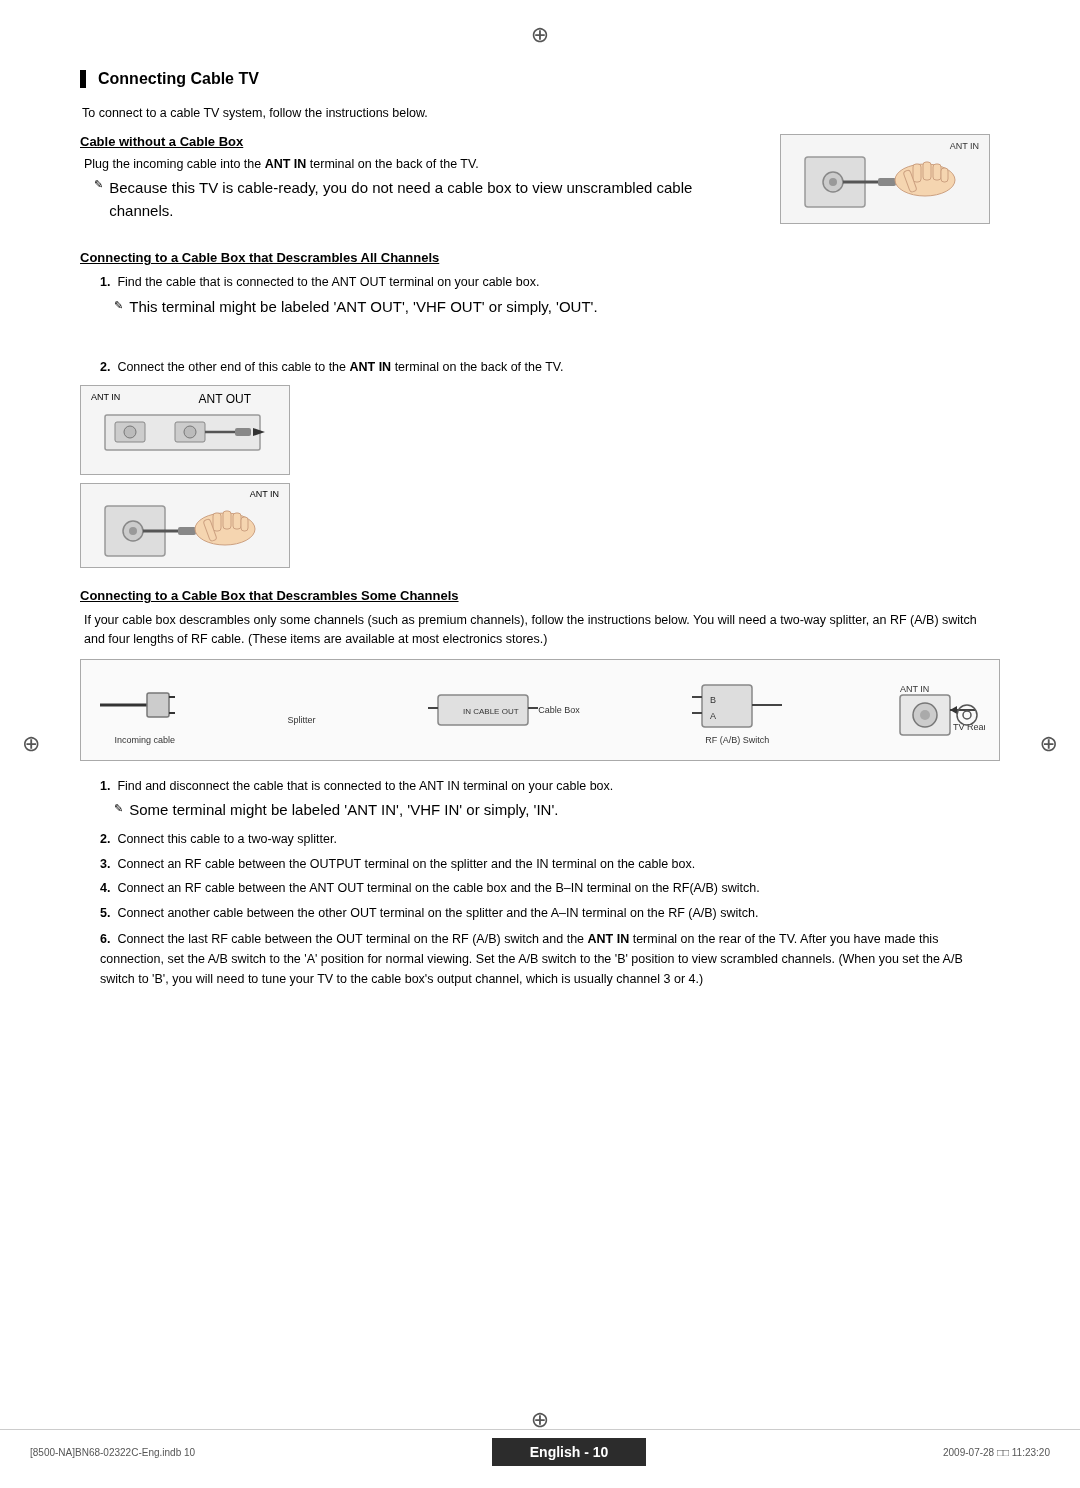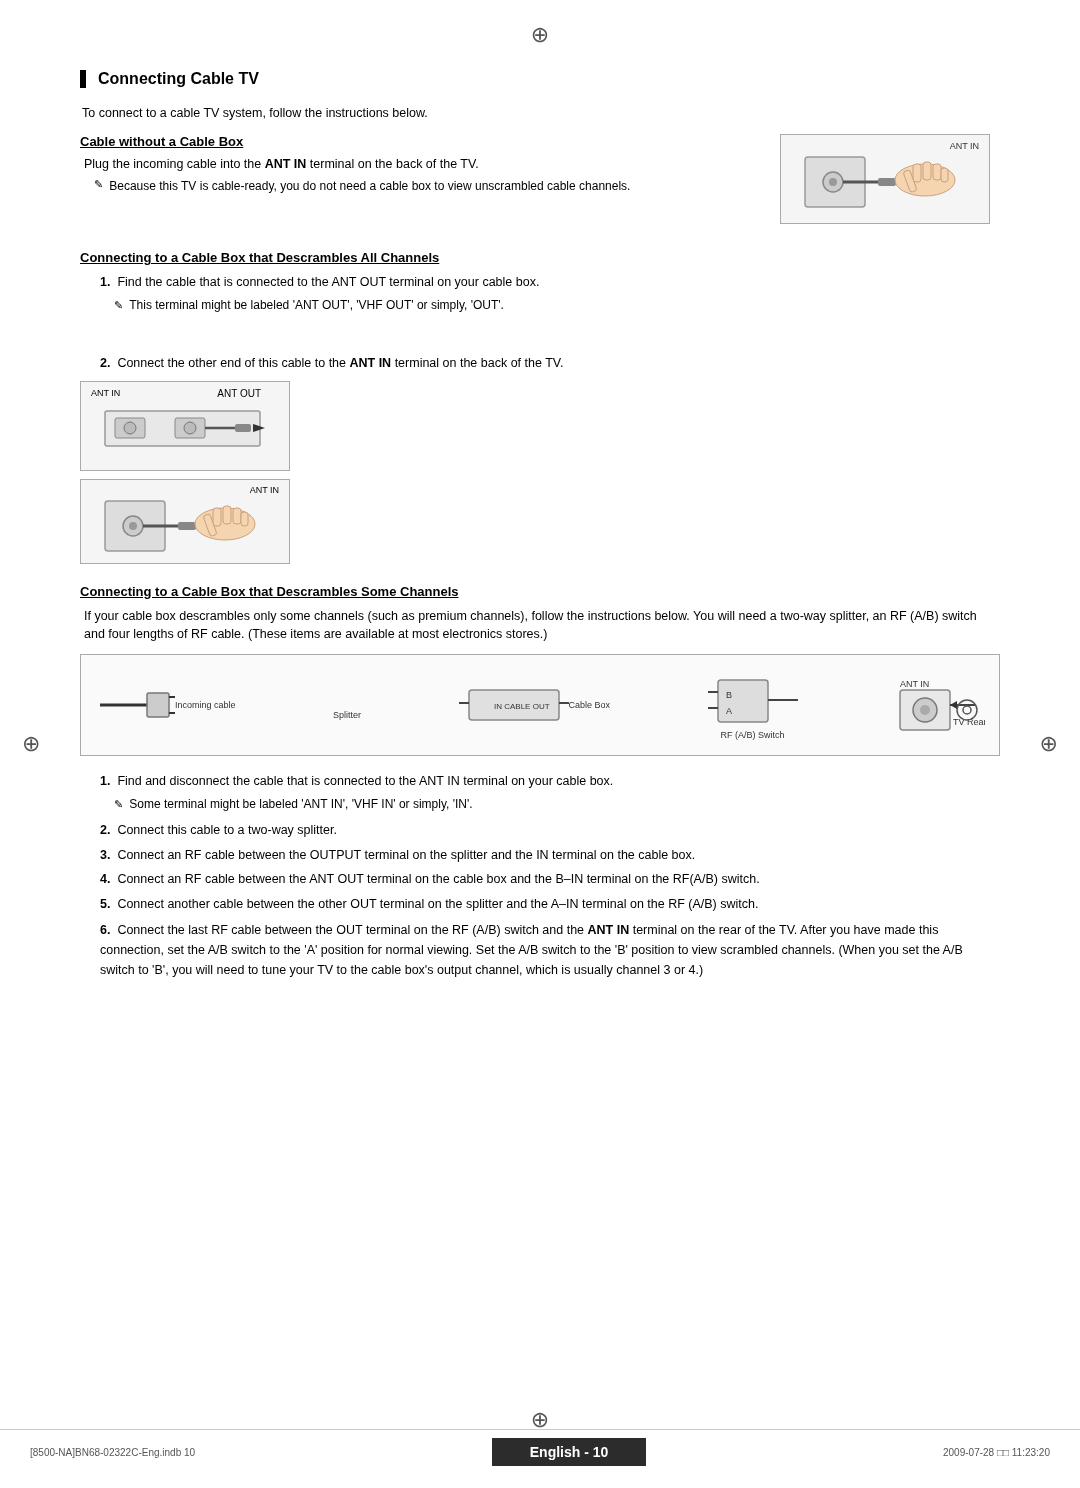--- a/index.html
+++ b/index.html
@@ -104,21 +104,21 @@
       margin-top: 4px;
       margin-bottom: 8px;
     }
     .note-icon {
       font-size: 11px;
       margin-right: 6px;
       margin-top: 1px;
       flex-shrink: 0;
     }
     .note-text {
-      font-size: 12px;
+      font-size: 15px;
       line-height: 1.5;
     }
 
     
     .section-with-image {
       display: flex;
       justify-content: space-between;
       margin-bottom: 18px;
     }
     .section-text-col {
@@ -298,21 +298,21 @@
             <div class="numbered-item" style="margin-top:40px;">
               <span class="step-label">2.</span>&nbsp;&nbsp;Connect the other end of this cable to the <strong>ANT IN</strong> terminal on the back of the TV.
             </div>
           </div>
         </div>
 
         <div style="width:220px; flex-shrink:0;">
 
           <div class="img-box img-box-sm" style="margin-bottom:8px;">
             <span style="position:absolute;top:6px;left:10px;font-size:9px;">ANT IN</span>
-            <span style="position:absolute;top:6px;right:28px;font-size:10px;">ANT OUT</span>
+            <span style="position:absolute;top:6px;right:38px;font-size:12px;">ANT OUT</span>
             <svg width="180" height="60" viewBox="0 0 180 60">
 
               <rect x="10" y="15" width="155" height="35" rx="2" fill="#e8e8e8" stroke="#999" stroke-width="1.5"></rect>
 
               <rect x="20" y="22" width="30" height="20" rx="2" fill="#ccc" stroke="#888" stroke-width="1"></rect>
               <circle cx="35" cy="32" r="6" fill="#bbb" stroke="#777" stroke-width="1"></circle>
 
               <rect x="80" y="22" width="30" height="20" rx="2" fill="#ccc" stroke="#888" stroke-width="1"></rect>
               <circle cx="95" cy="32" r="6" fill="#bbb" stroke="#777" stroke-width="1"></circle>
 
@@ -343,21 +343,21 @@
       </div>
     </div>
 
     <div class="section-block">
       <div class="section-heading">Connecting to a Cable Box that Descrambles Some Channels</div>
       <div class="section-body" style="margin-bottom:10px; line-height:1.5;">If your cable box descrambles only some channels (such as premium channels), follow the instructions below. You will need a two-way splitter, an RF (A/B) switch and four lengths of RF cable. (These items are available at most electronics stores.)</div>
 
       <div class="cable-diagram-wrapper">
         <div class="cable-diagram-inner">
 
-          <div style="display:flex;flex-direction:row;align-items:center;">
+          <div style="display:flex;flex-direction:column;align-items:flex-end;">
             <svg width="80" height="60" viewBox="0 0 80 60">
               <line x1="5" y1="30" x2="55" y2="30" stroke="#333" stroke-width="3"></line>
               <rect x="52" y="18" width="22" height="24" rx="2" fill="#ccc" stroke="#777" stroke-width="1.5"></rect>
               <line x1="74" y1="22" x2="80" y2="22" stroke="#333" stroke-width="2"></line>
               <line x1="74" y1="38" x2="80" y2="38" stroke="#333" stroke-width="2"></line>
             </svg>
             <div class="cd-label">Incoming cable</div>
           </div>
 
           <div style="display:flex;flex-direction:column;align-items:center;margin-top:20px;">

